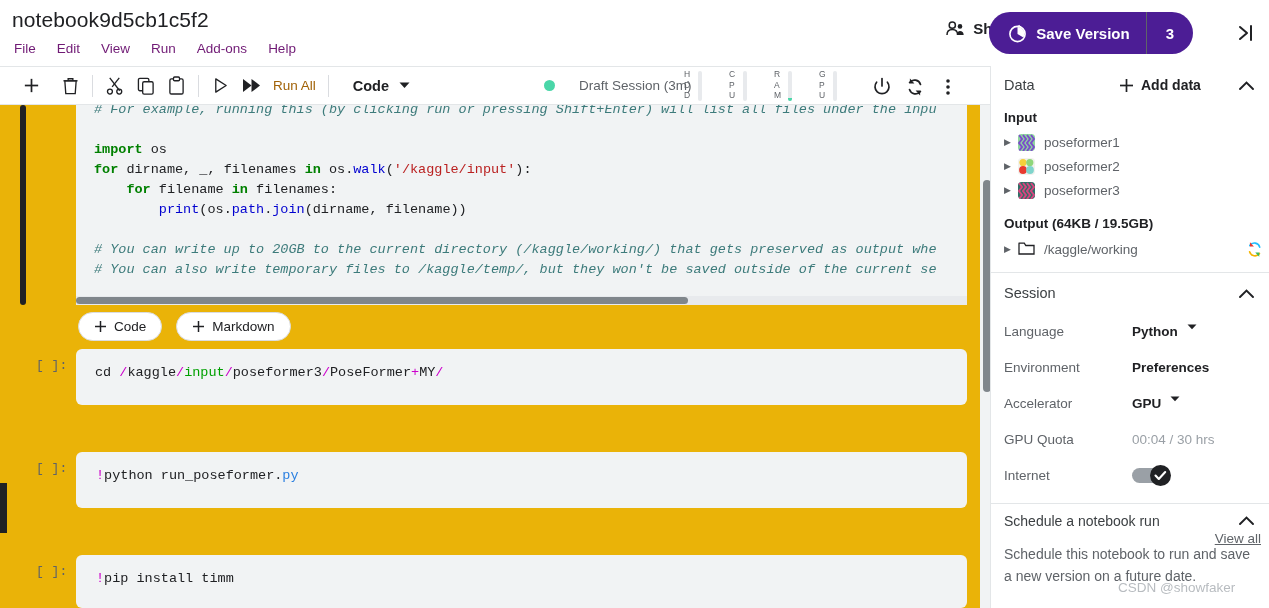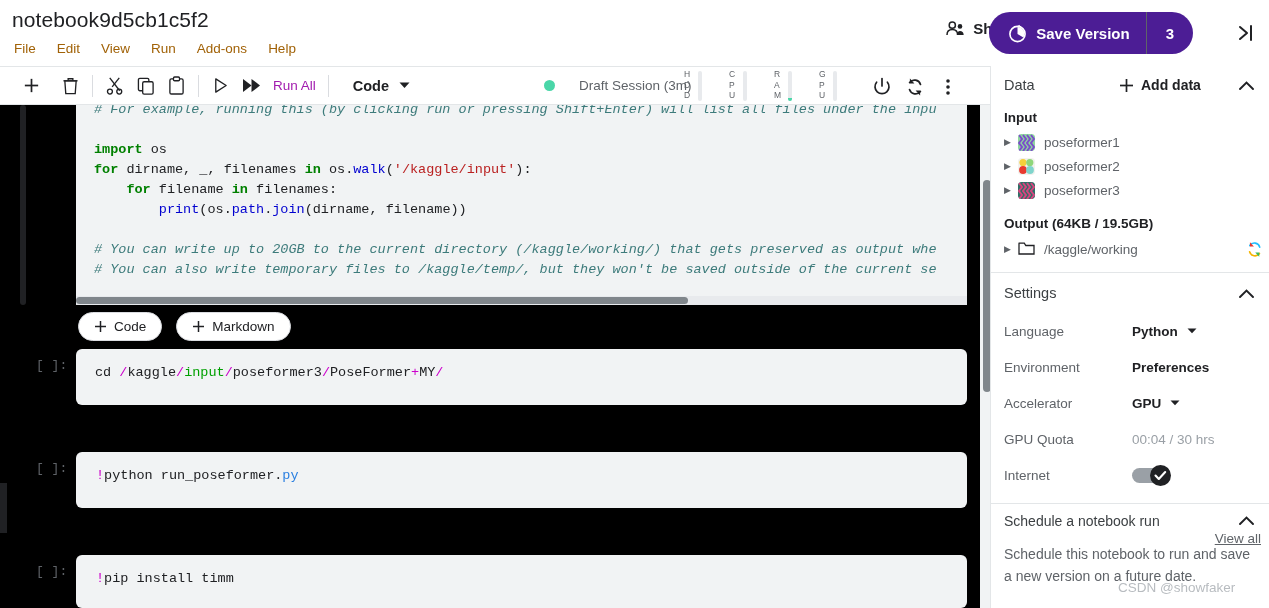--- a/index.html
+++ b/index.html
@@ -12,21 +12,21 @@
   .app { position: relative; width: 1269px; height: 608px; }
 
   
   .header { position: absolute; left: 0; top: 0; width: 1269px; height: 66px; background: #fff; }
   .nb-title {
     position: absolute; left: 12px; top: 8px;
     font-size: 21px; color: #202124; letter-spacing: .1px;
   }
   .menubar { position: absolute; left: 12px; top: 40px; display: flex; gap: 17px; }
   .menu-item {
-    font-size: 13.5px; color: #a16207; cursor: pointer;
+    font-size: 13.5px; color: #701a75; cursor: pointer;
     padding: 1px 2px; border-radius: 2px;
   }
 
   .share-btn {
     position: absolute; right: 246px; top: 16px;
     display: flex; align-items: center; gap: 8px;
     font-size: 15px; font-weight: bold; color: #202124;
     cursor: pointer; padding: 4px 8px; border-radius: 4px;
   }
 
@@ -57,21 +57,21 @@
     position: absolute; left: 0; top: 66px; width: 990px; height: 39px;
     border-top: 1px solid #e3e6e8; border-bottom: 1px solid #e3e6e8;
     background: #fff; display: flex; align-items: center;
   }
   .tb-btn {
     width: 31px; height: 31px; display: flex; align-items: center;
     justify-content: center; cursor: pointer; border-radius: 4px; flex: none;
   }
   .tb-sep { width: 1px; height: 22px; background: #dadce0; margin: 0 6px; flex: none; }
   .tb-runall {
-    font-size: 13.5px; color: #a21caf; cursor: default;
+    font-size: 13.5px; color: #a16207; cursor: default;
     padding: 0 6px; white-space: nowrap;
   }
   .tb-celltype {
     display: flex; align-items: center; gap: 10px; cursor: pointer;
     padding: 3px 6px; border-radius: 4px; margin-left: 12px;
   }
   .tb-celltype .ct-label { font-size: 14.5px; font-weight: bold; color: #202124; }
 
   .session-status {
     position: absolute; left: 544px; top: 11px;
@@ -94,21 +94,21 @@
 
   .tb-right { position: absolute; left: 866px; top: 4px; display: flex; align-items: center; gap: 2px; }
   .tb-ricon {
     width: 31px; height: 31px; display: flex; align-items: center;
     justify-content: center; cursor: pointer; border-radius: 50%;
   }
 
   
   .editor {
     position: absolute; left: 0; top: 105px; width: 990px; height: 503px;
-    background: #000000; overflow: hidden;
+    background: #eab308; overflow: hidden;
   }
   .page-scroll-left {
     position: absolute; left: 0; top: 378px; width: 7px; height: 50px;
     background: #202124; border-radius: 0;
   }
   .active-cell-bar {
     position: absolute; left: 20px; top: 0px; width: 6px; height: 200px;
     background: #202124; border-radius: 3px;
   }
   .vscroll-track {
@@ -195,21 +195,21 @@
   .ds-refresh { position: absolute; right: 6px; }
 
   .sb-divider { height: 1px; background: #e3e6e8; margin: 10px 0 0 0; }
 
   .set-row {
     display: flex; align-items: center; height: 36px; padding: 0 13px;
     position: relative;
   }
   .set-label { font-size: 13.5px; color: #5f6368; }
   .set-value {
-    position: absolute; left: 141px; display: flex; align-items: center; gap: 9px;
+    position: absolute; left: 141px; display: flex; gap: 9px;
     font-size: 13.5px; font-weight: bold; color: #202124; cursor: pointer;
   }
   .set-value.plain { font-weight: normal; color: #9aa0a6; cursor: default; }
   .toggle {
     position: absolute; left: 141px; width: 36px; height: 15px;
     background: #9aa0a6; border-radius: 8px; cursor: pointer;
   }
   .toggle .knob {
     position: absolute; right: -3px; top: -3px; width: 21px; height: 21px;
     border-radius: 50%; background: #202124;
@@ -538,21 +538,21 @@
           <path d="M3.8 11.4 A5.8 5.8 0 0 0 14.2 13.2" fill="none" stroke="#f5b400" stroke-width="1.7" stroke-linecap="round"></path>
           <path d="M4.2 1.2 L4.2 5.8 L8.4 5.8 Z" fill="#e8392f"></path>
           <path d="M14 16.8 L14 12.2 L9.8 12.2 Z" fill="#3dba5c"></path>
         </svg>
       </span>
     </div>
 
     <div class="sb-divider"></div>
 
     <div class="sb-section-head" style="height:40px;">
-      <span class="sb-section-title">Settings</span>
+      <span class="sb-section-title">Session</span>
       <span class="sb-chevron">
         <svg width="15" height="9" viewBox="0 0 15 9">
             <path d="M1 8 L7.5 1.5 L14 8" fill="none" stroke="#202124" stroke-width="1.9" stroke-linecap="round"></path>
           </svg>
       </span>
     </div>
 
     <div class="set-row">
       <span class="set-label">Language</span>
       <span class="set-value">

